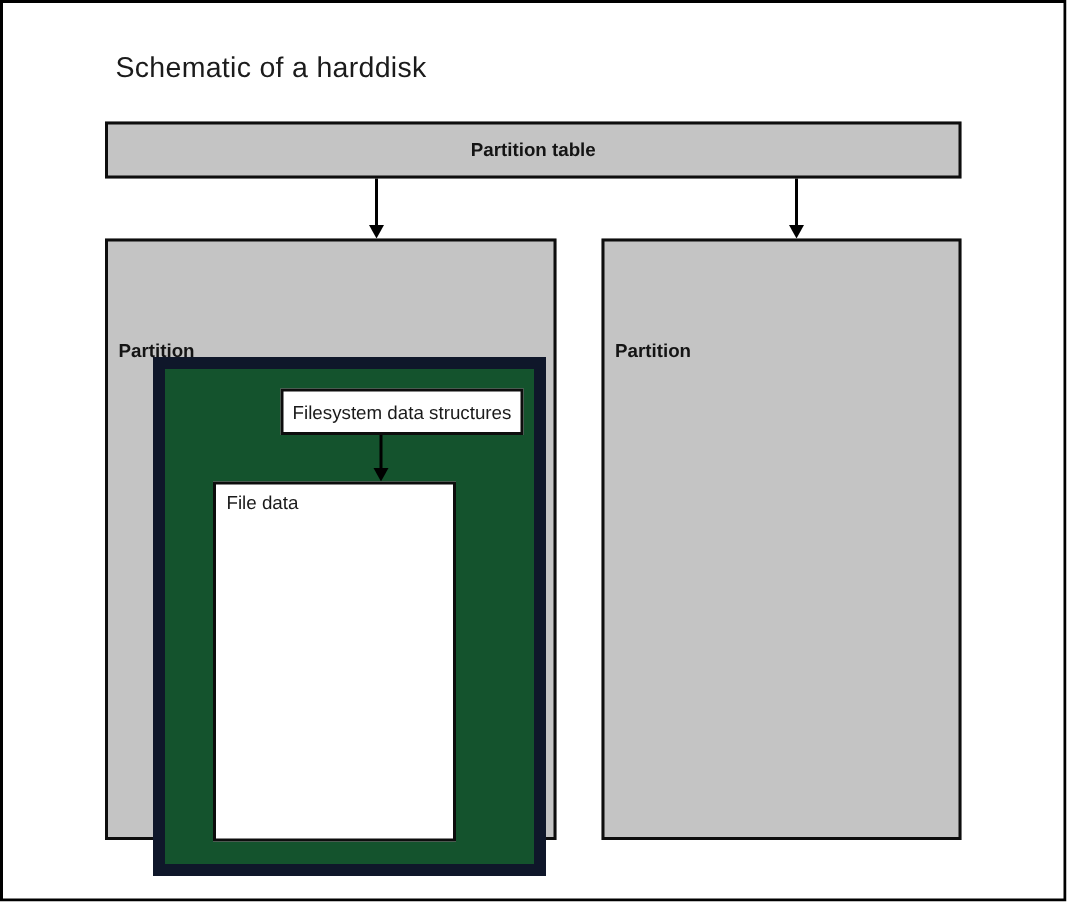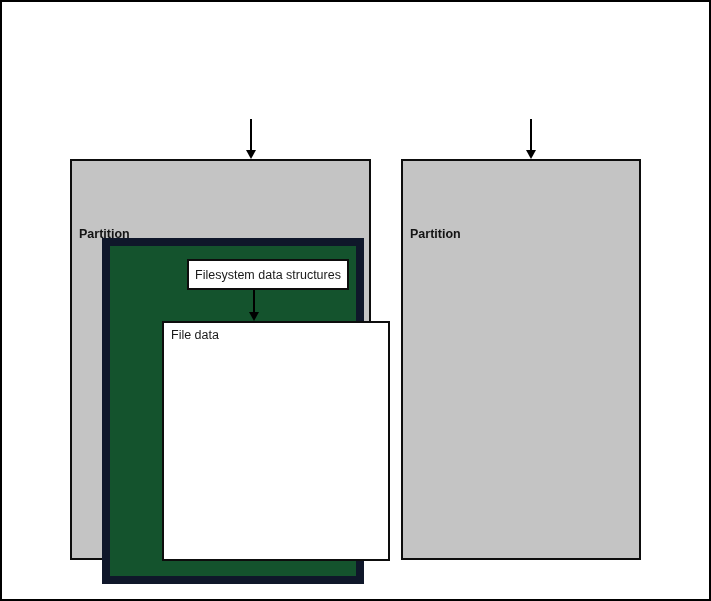--- a/index.html
+++ b/index.html
@@ -85,21 +85,25 @@
     border-left: 5px solid transparent;
     border-right: 5px solid transparent;
     border-top: 9px solid #000000;
   }
 </style>
 </head>
 <body>
 
 <div class="canvas">
 
+  <div class="diagram-title">Schematic of a harddisk</div>
 
+  <div class="box gray-box" style="left:68px; top:79px; width:571px; height:38px;">
+    <div class="center-label bold-label">Partition table</div>
+  </div>
 
   <div class="arrow" style="left:243px; top:117px; height:40px;">
     <div class="arrow-line"></div>
     <div class="arrow-head"></div>
   </div>
 
   <div class="arrow" style="left:523px; top:117px; height:40px;">
     <div class="arrow-line"></div>
     <div class="arrow-head"></div>
   </div>
@@ -111,21 +115,21 @@
 
       <div class="box white-box" style="left:77px; top:13px; width:162px; height:31px;">
         <div class="center-label regular-label">Filesystem data structures</div>
       </div>
 
       <div class="arrow" style="left:138px; top:44px; height:31px;">
         <div class="arrow-line"></div>
         <div class="arrow-head"></div>
       </div>
 
-      <div class="box white-box" style="left:52px; top:75px; width:228px; height:240px;text-decoration:underline;">
+      <div class="box white-box" style="left:32px; top:75px; width:162px; height:240px;text-decoration:underline;">
         <div class="regular-label" style="position:absolute; left:7px; top:5px;">File data</div>
       </div>
 
     </div>
   </div>
 
   <div class="box gray-box" style="left:399px; top:157px; width:240px; height:401px;">
     <div class="corner-label bold-label">Partition</div>
   </div>
 

